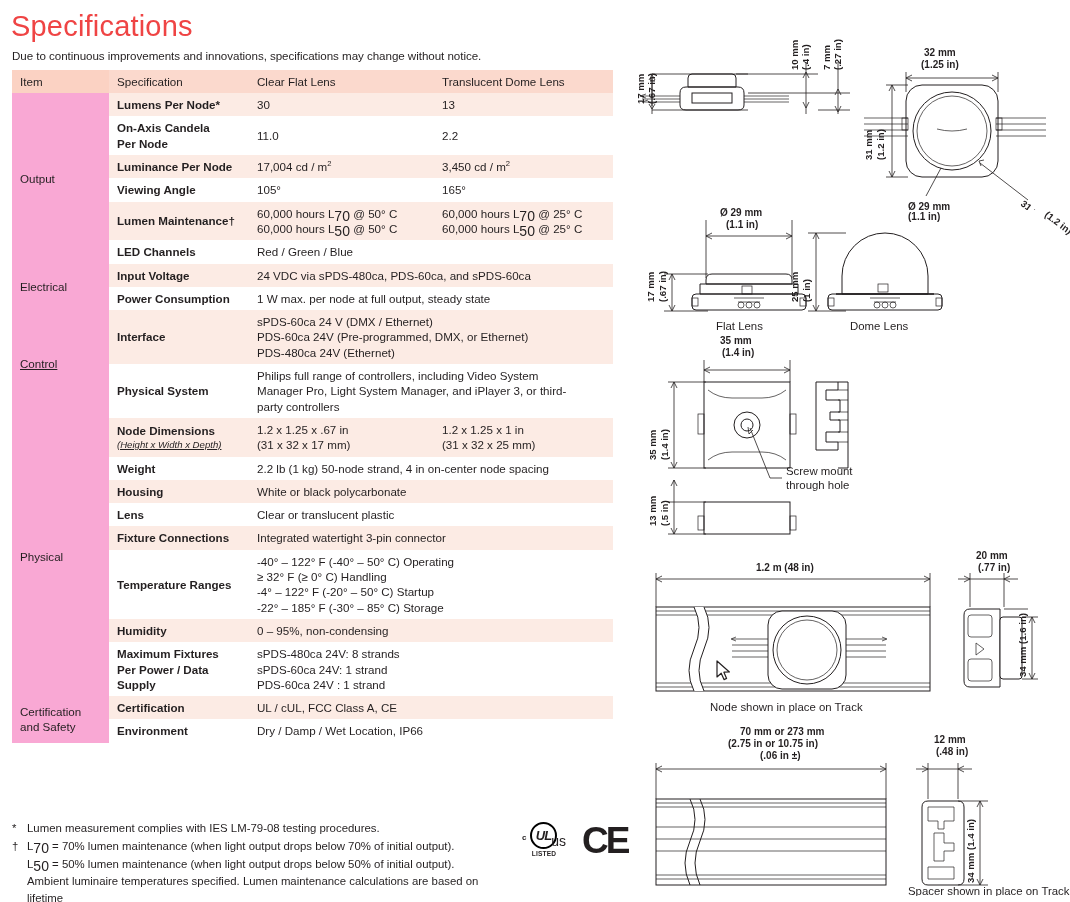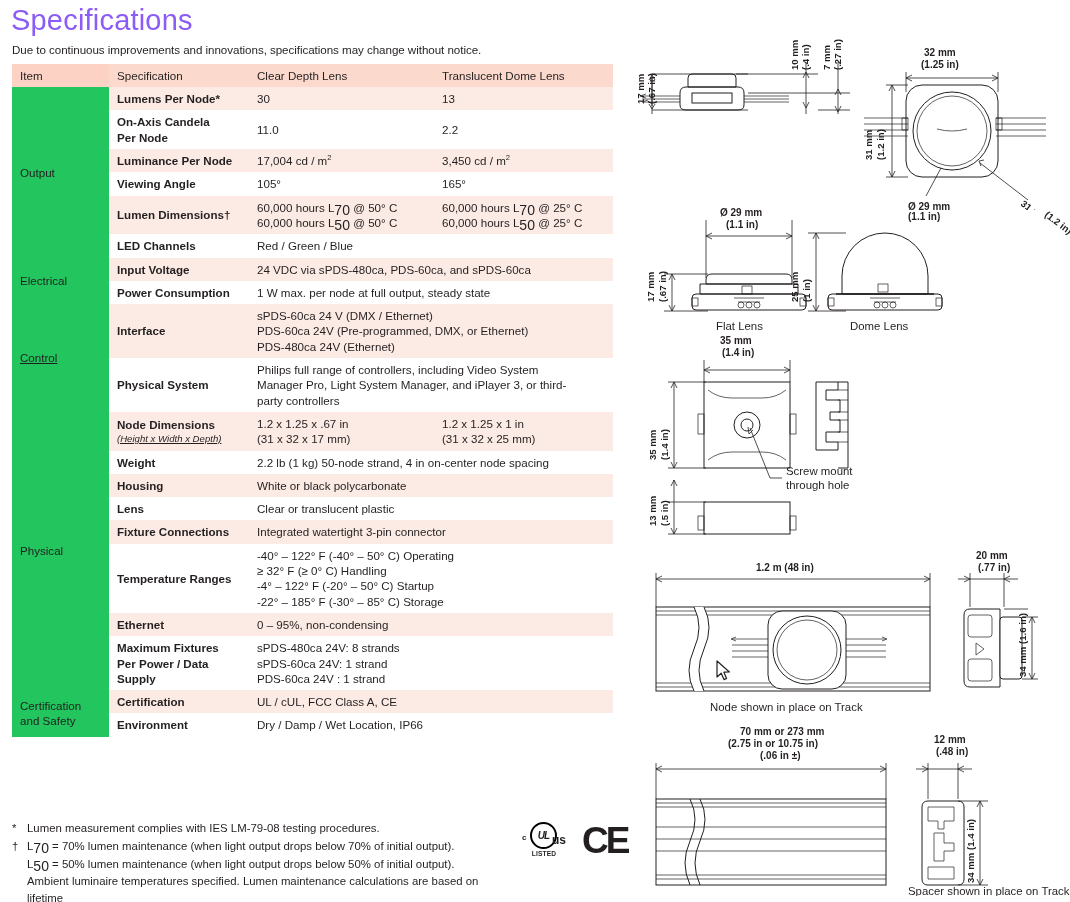--- a/index.html
+++ b/index.html
@@ -12,23 +12,23 @@
     overflow: hidden;
   }
   #page { position: relative; width: 1070px; height: 902px; }
 
   
   #left { position: absolute; left: 0; top: 0; width: 628px; height: 902px; }
 
   #page-title {
     font-size: 29px;
     font-weight: 400;
-    color: #8b5cf6;
+    color: #ef4444;
     letter-spacing: .2px;
-    margin: 5px 0 0 11px;
+    margin: 11px 0 0 11px;
     line-height: 1.1;
   }
   #subtitle {
     font-size: 11.6px;
     margin: 6px 0 0 12px;
     color: #231f20;
     letter-spacing: -.05px;
   }
 
   
@@ -51,21 +51,21 @@
   .c-item { width: 97px; }
   .c-spec { width: 140px; }
   .c-flat { width: 185px; }
   .c-dome { width: 179px; }
 
   thead td { background: #fbd9cd; font-size: 12px; padding-top: 6px; padding-bottom: 6px; }
   thead td.c-item { background: #fbd2c3; }
 
   
   td.cat {
-    background: #22c55e;
+    background: #f9a8d4;
     vertical-align: middle;
     font-size: 11.8px;
     padding-left: 10px;
     line-height: 1.3;
   }
   td.cat.sep { border-top: 2px solid #ffffff; }
 
   
   tr.shade td:not(.cat) { background: #fcebe4; }
   tr.plain td:not(.cat) { background: #ffffff; }
@@ -94,25 +94,25 @@
   #cert-marks {
     position: absolute; left: 522px; top: 820px;
     display: flex; align-items: center; gap: 16px;
   }
   .ul-mark { position: relative; width: 44px; height: 40px; }
   .ul-circle {
     position: absolute; left: 8px; top: 2px;
     width: 27px; height: 27px; border-radius: 50%;
     border: 2.3px solid #000;
     display: flex; align-items: center; justify-content: center;
-    font-size: 10px; font-weight: bold; font-style: italic;
+    font-size: 13px; font-weight: bold; font-style: italic;
     letter-spacing: -1px;
   }
   .ul-c { position: absolute; left: 0px; top: 13px; font-size: 8px; font-weight: bold; }
-  .ul-us { position: absolute; right: 0px; top: 13px; font-size: 12px; font-weight: bold; }
+  .ul-us { position: absolute; right: 0px; top: 13px; font-size: 14px; font-weight: normal; }
   .ul-listed { position: absolute; left: 0; top: 30px; width: 44px; text-align: center;
                font-size: 6.6px; font-weight: bold; letter-spacing: .2px; }
   .ce-mark { font-size: 37px; font-weight: bold; letter-spacing: -3px; line-height: 1; }
 
   
   #right { position: absolute; left: 628px; top: 0; width: 442px; height: 902px; }
   #right svg { display: block; }
   .dim { font-family: "Liberation Sans", sans-serif; font-size: 10px; font-weight: bold; fill: #231f20; }
   .dim-s { font-family: "Liberation Sans", sans-serif; font-size: 9.6px; font-weight: bold; fill: #231f20; }
   .cap { font-family: "Liberation Sans", sans-serif; font-size: 11.4px; fill: #231f20; }
@@ -132,21 +132,21 @@
   <div id="left">
 
     <h1 id="page-title">Specifications</h1>
     <p id="subtitle">Due to continuous improvements and innovations, specifications may change without notice.</p>
 
     <table id="spec-table">
       <thead>
         <tr>
           <td class="c-item">Item</td>
           <td class="c-spec">Specification</td>
-          <td class="c-flat">Clear Depth Lens</td>
+          <td class="c-flat">Clear Flat Lens</td>
           <td class="c-dome">Translucent Dome Lens</td>
         </tr>
       </thead>
       <tbody id="spec-body">
           <tr class="shade">
             <td class="cat c-item" rowspan="6" style="white-space: pre-line;">Output</td>
             <td class="c-spec"><span class="label">Lumens Per Node*</span></td>
             <td class="c-flat val bold">30</td>
             <td class="c-dome val bold">13</td>
           </tr>
@@ -160,21 +160,21 @@
             <td class="c-spec"><span class="label">Luminance Per Node</span></td>
             <td class="c-flat val bold">17,004 cd / m<sup>2</sup></td>
             <td class="c-dome val bold">3,450 cd / m<sup>2</sup></td>
           </tr>
           <tr class="plain">
             <td class="c-spec"><span class="label">Viewing Angle</span></td>
             <td class="c-flat val bold">105°</td>
             <td class="c-dome val bold">165°</td>
           </tr>
           <tr class="shade">
-            <td class="c-spec"><span class="label">Lumen Dimensions†</span></td>
+            <td class="c-spec"><span class="label">Lumen Maintenance†</span></td>
             <td class="c-flat val bold">60,000 hours L<sub>70</sub> @ 50° C<br>60,000 hours L<sub>50</sub> @ 50° C</td>
             <td class="c-dome val bold">60,000 hours L<sub>70</sub> @ 25° C<br>60,000 hours L<sub>50</sub> @ 25° C</td>
           </tr>
           <tr class="plain">
             <td class="c-spec"><span class="label">LED Channels</span></td>
             <td class="c-flat val bold" colspan="2">Red / Green / Blue</td>
           </tr>
           <tr class="shade">
             <td class="cat c-item sep" rowspan="2" style="white-space: pre-line;">Electrical</td>
             <td class="c-spec"><span class="label">Input Voltage</span></td>
@@ -213,21 +213,21 @@
           </tr>
           <tr class="shade">
             <td class="c-spec"><span class="label">Fixture Connections</span></td>
             <td class="c-flat val bold" colspan="2">Integrated watertight 3-pin connector</td>
           </tr>
           <tr class="plain">
             <td class="c-spec"><span class="label">Temperature Ranges</span></td>
             <td class="c-flat val bold" colspan="2">-40° – 122° F   (-40° – 50° C) Operating<br>≥ 32° F (≥ 0° C) Handling<br>-4° – 122° F   (-20° – 50° C) Startup<br>-22° – 185° F (-30° – 85° C) Storage</td>
           </tr>
           <tr class="shade">
-            <td class="c-spec"><span class="label">Ethernet</span></td>
+            <td class="c-spec"><span class="label">Humidity</span></td>
             <td class="c-flat val bold" colspan="2">0 – 95%, non-condensing</td>
           </tr>
           <tr class="plain">
             <td class="c-spec"><span class="label">Maximum Fixtures
 Per Power / Data
 Supply</span></td>
             <td class="c-flat val bold" colspan="2">sPDS-480ca 24V: 8 strands<br>sPDS-60ca 24V: 1 strand<br>PDS-60ca 24V : 1 strand</td>
           </tr>
           <tr class="shade">
             <td class="cat c-item sep" rowspan="2" style="white-space: pre-line;">Certification

